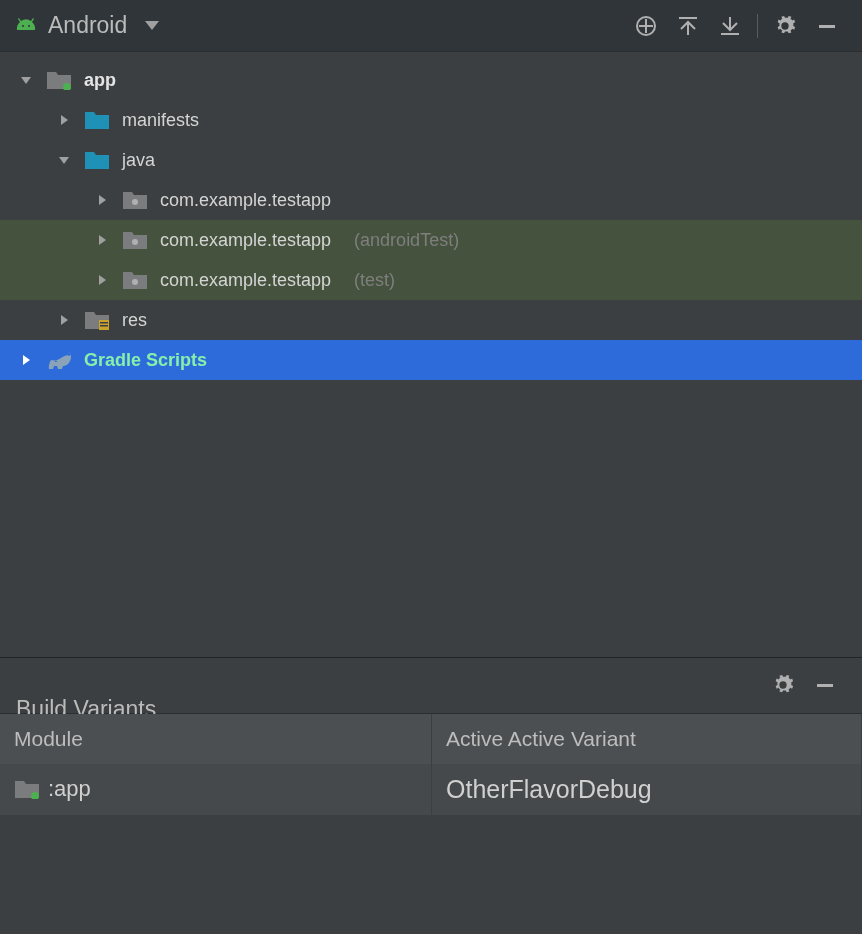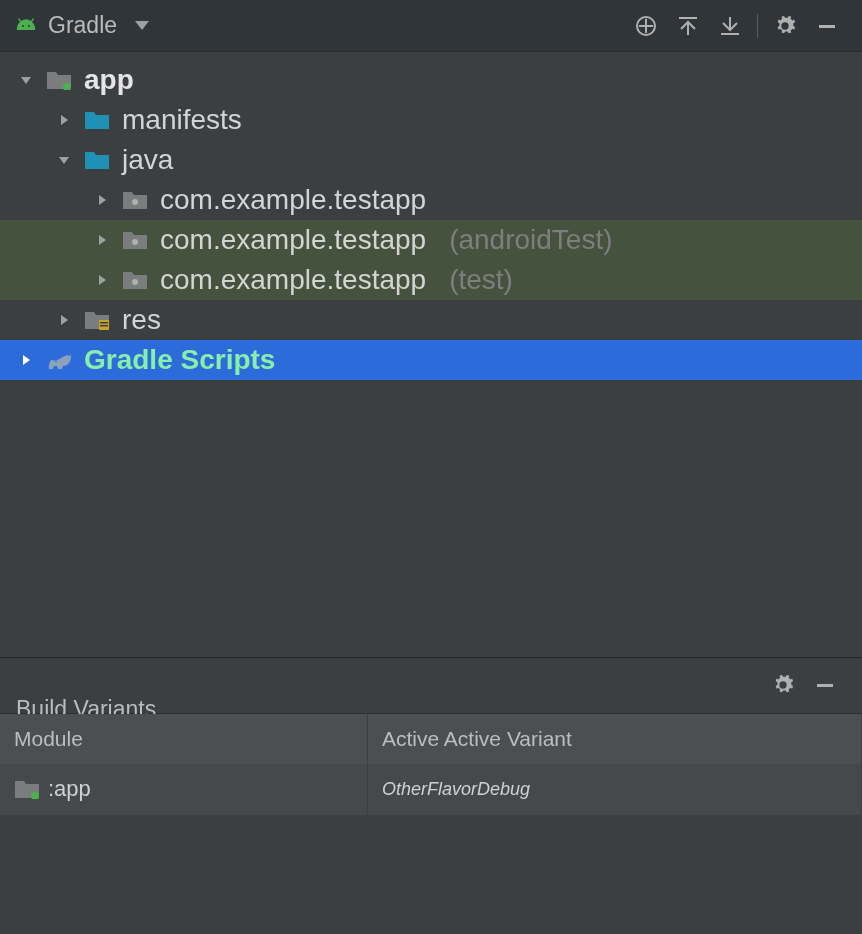--- a/index.html
+++ b/index.html
@@ -44,21 +44,21 @@
   width: 1px;
   height: 24px;
   background: #5a5c5e;
   margin: 0 6px;
 }
 
 
 .tree {
   flex: 0 0 auto;
   padding-top: 8px;
-  font-size: 28px;
+  font-size: 18px;
 }
 .tree-row {
   height: 40px;
   display: flex;
   align-items: center;
   white-space: nowrap;
 }
 .tree-row.highlight-green { background: #45523d; }
 .tree-row.selected { background: #2d6bda; color: #fff; }
 .tree-row.selected .label { color: #86efac; }
@@ -139,38 +139,38 @@
   border-bottom: 1px solid #3c3f41;
 }
 .build-table-row .col {
   display: flex;
   align-items: center;
   padding: 0 14px;
   font-size: 22px;
   color: #d0d0d0;
   border-right: 1px solid #3c3f41;
 }
-.col-module { width: 368px; }
+.col-module { width: 432px; }
 .col-variant { flex: 1; }
-.build-table-row .col-variant { font-size: 18px; font-style: italic; }
+.build-table-row .col-variant { font-size: 25px; }
 
 .build-empty { flex: 1; background: #3c3f41; }
 
 svg { display: block; }
 </style>
 </head>
 <body>
 
 <div class="panel-header">
   <span class="android-icon">
     <svg width="24" height="24" viewBox="0 0 24 24">
         <path fill="#4caf50" d="M6 8l-2-3 1-1 2 3a9 9 0 0 1 10 0l2-3 1 1-2 3a9 9 0 0 1 3 8H3a9 9 0 0 1 3-8zm3 5a1 1 0 1 0 0-2 1 1 0 0 0 0 2zm6 0a1 1 0 1 0 0-2 1 1 0 0 0 0 2z"></path>
       </svg>
   </span>
-  <span class="title">Gradle</span>
+  <span class="title">Android</span>
   <span class="dropdown-arrow">
     <svg width="14" height="10" viewBox="0 0 14 10">
         <path fill="#a0a0a0" d="M0 0h14l-7 9z"></path>
       </svg>
   </span>
   <span class="spacer"></span>
   <span class="toolbar-btn">
     <svg width="24" height="24" viewBox="0 0 24 24">
         <circle cx="12" cy="12" r="9" fill="none" stroke="#b0b0b0" stroke-width="2"></circle>
         <line x1="12" y1="5" x2="12" y2="19" stroke="#b0b0b0" stroke-width="2"></line>

